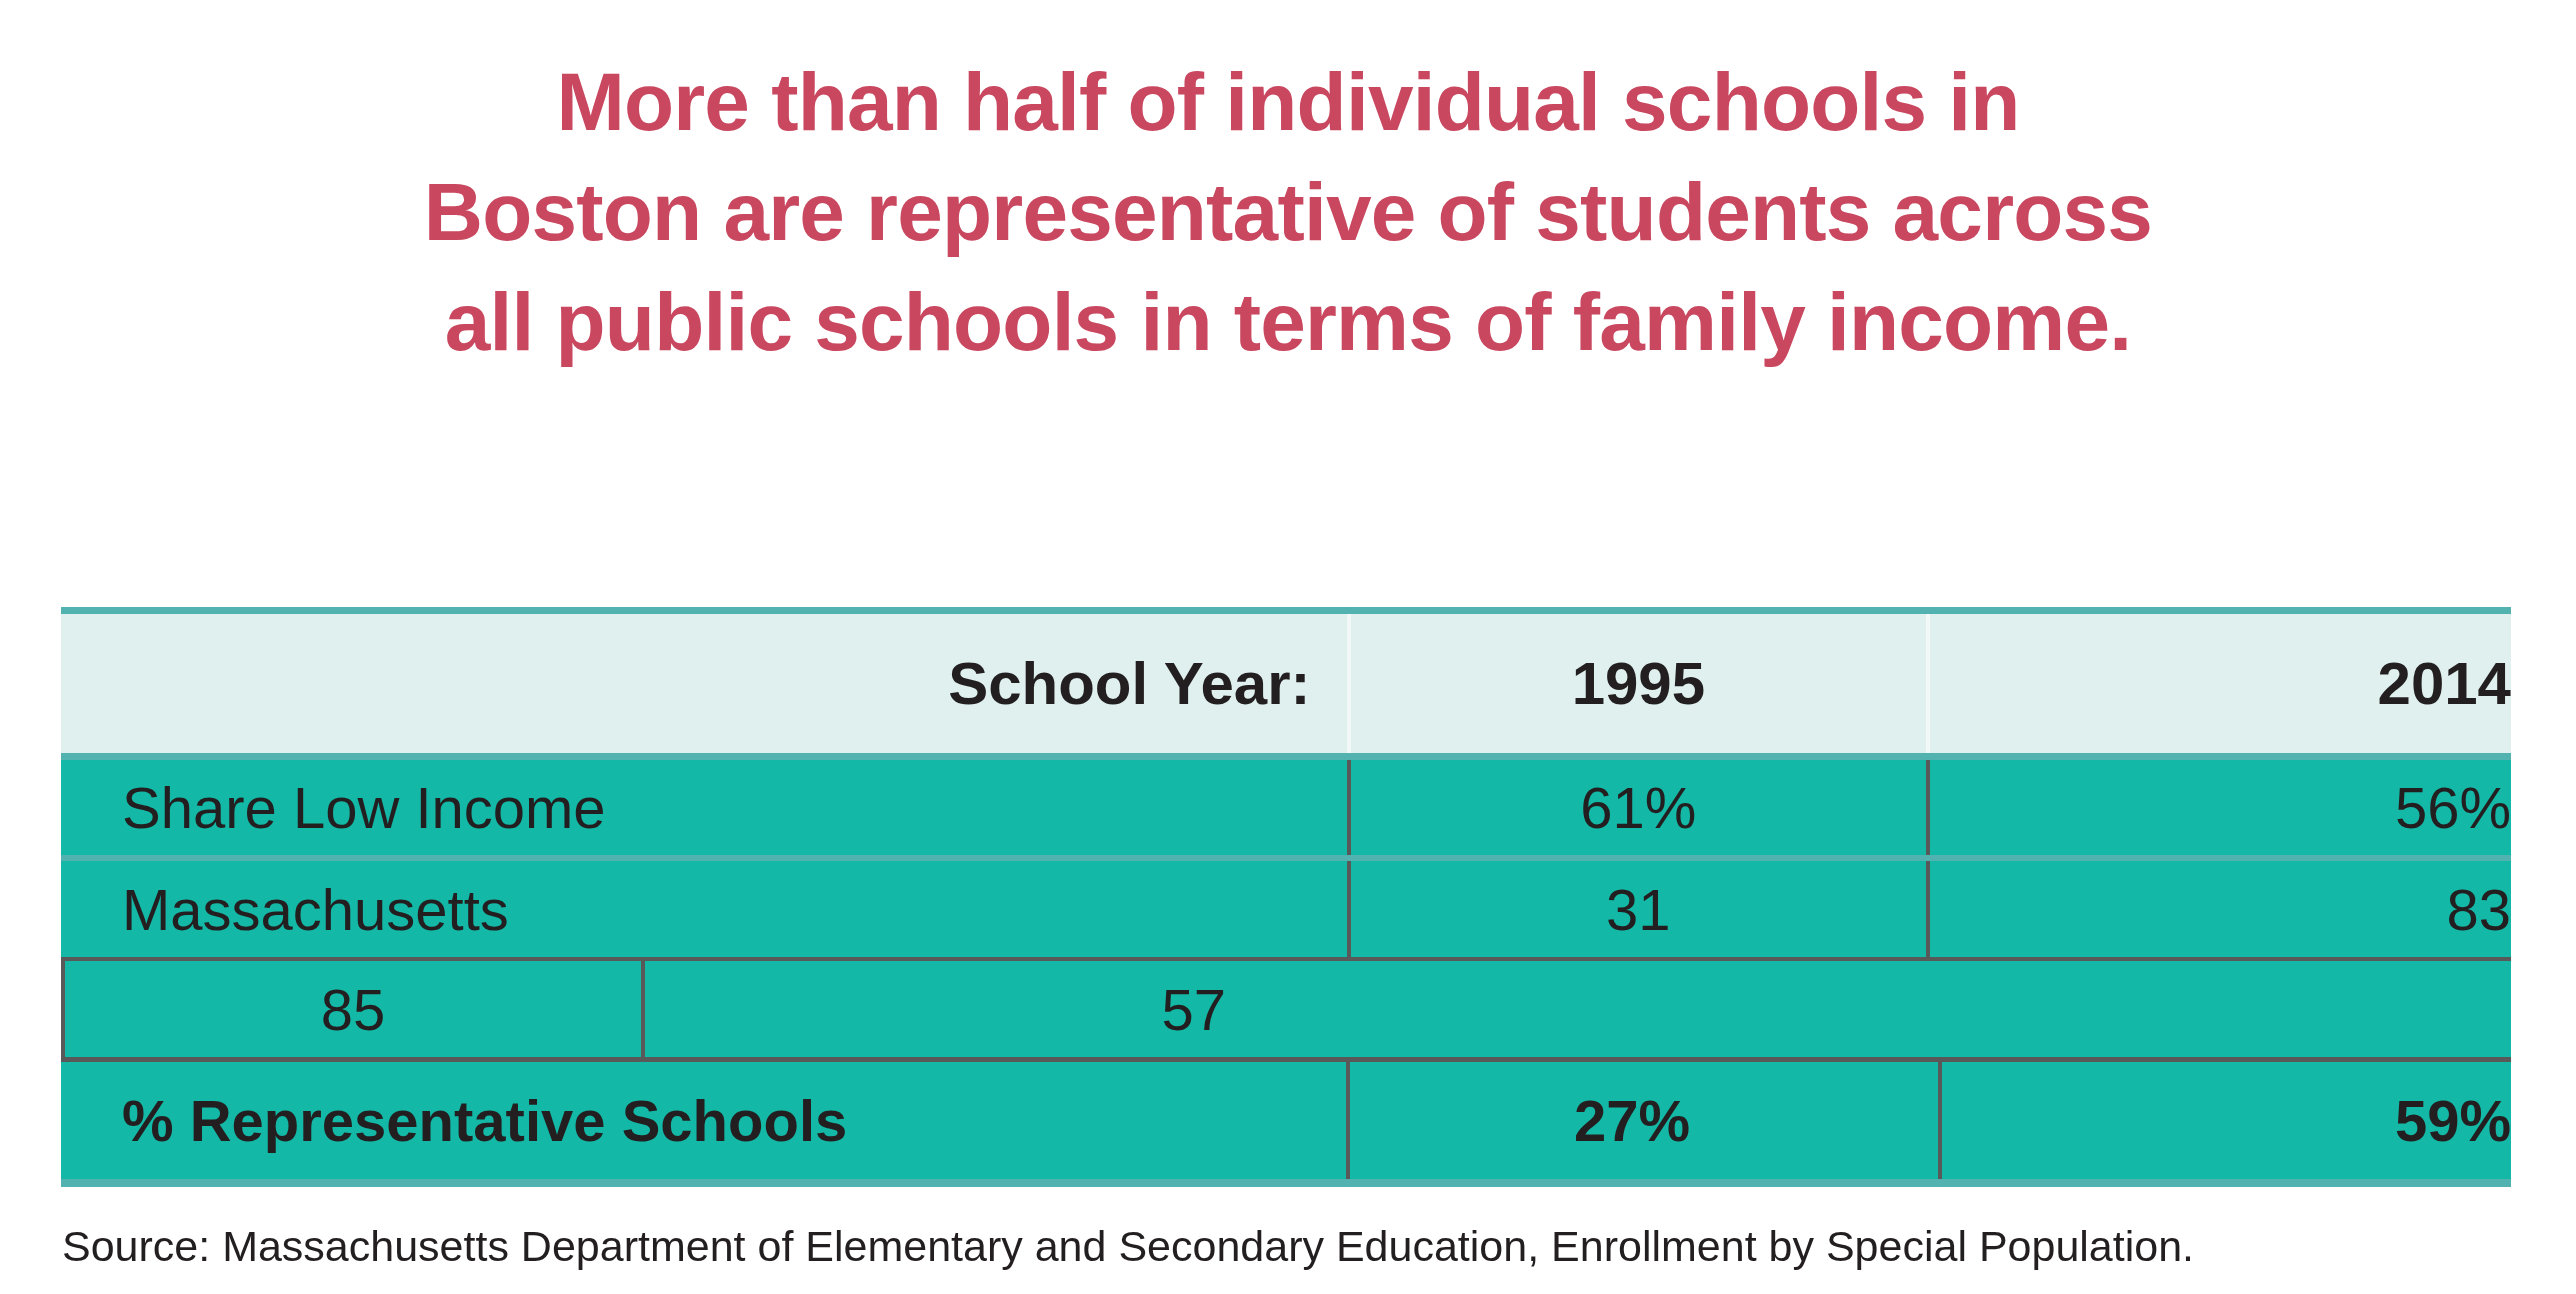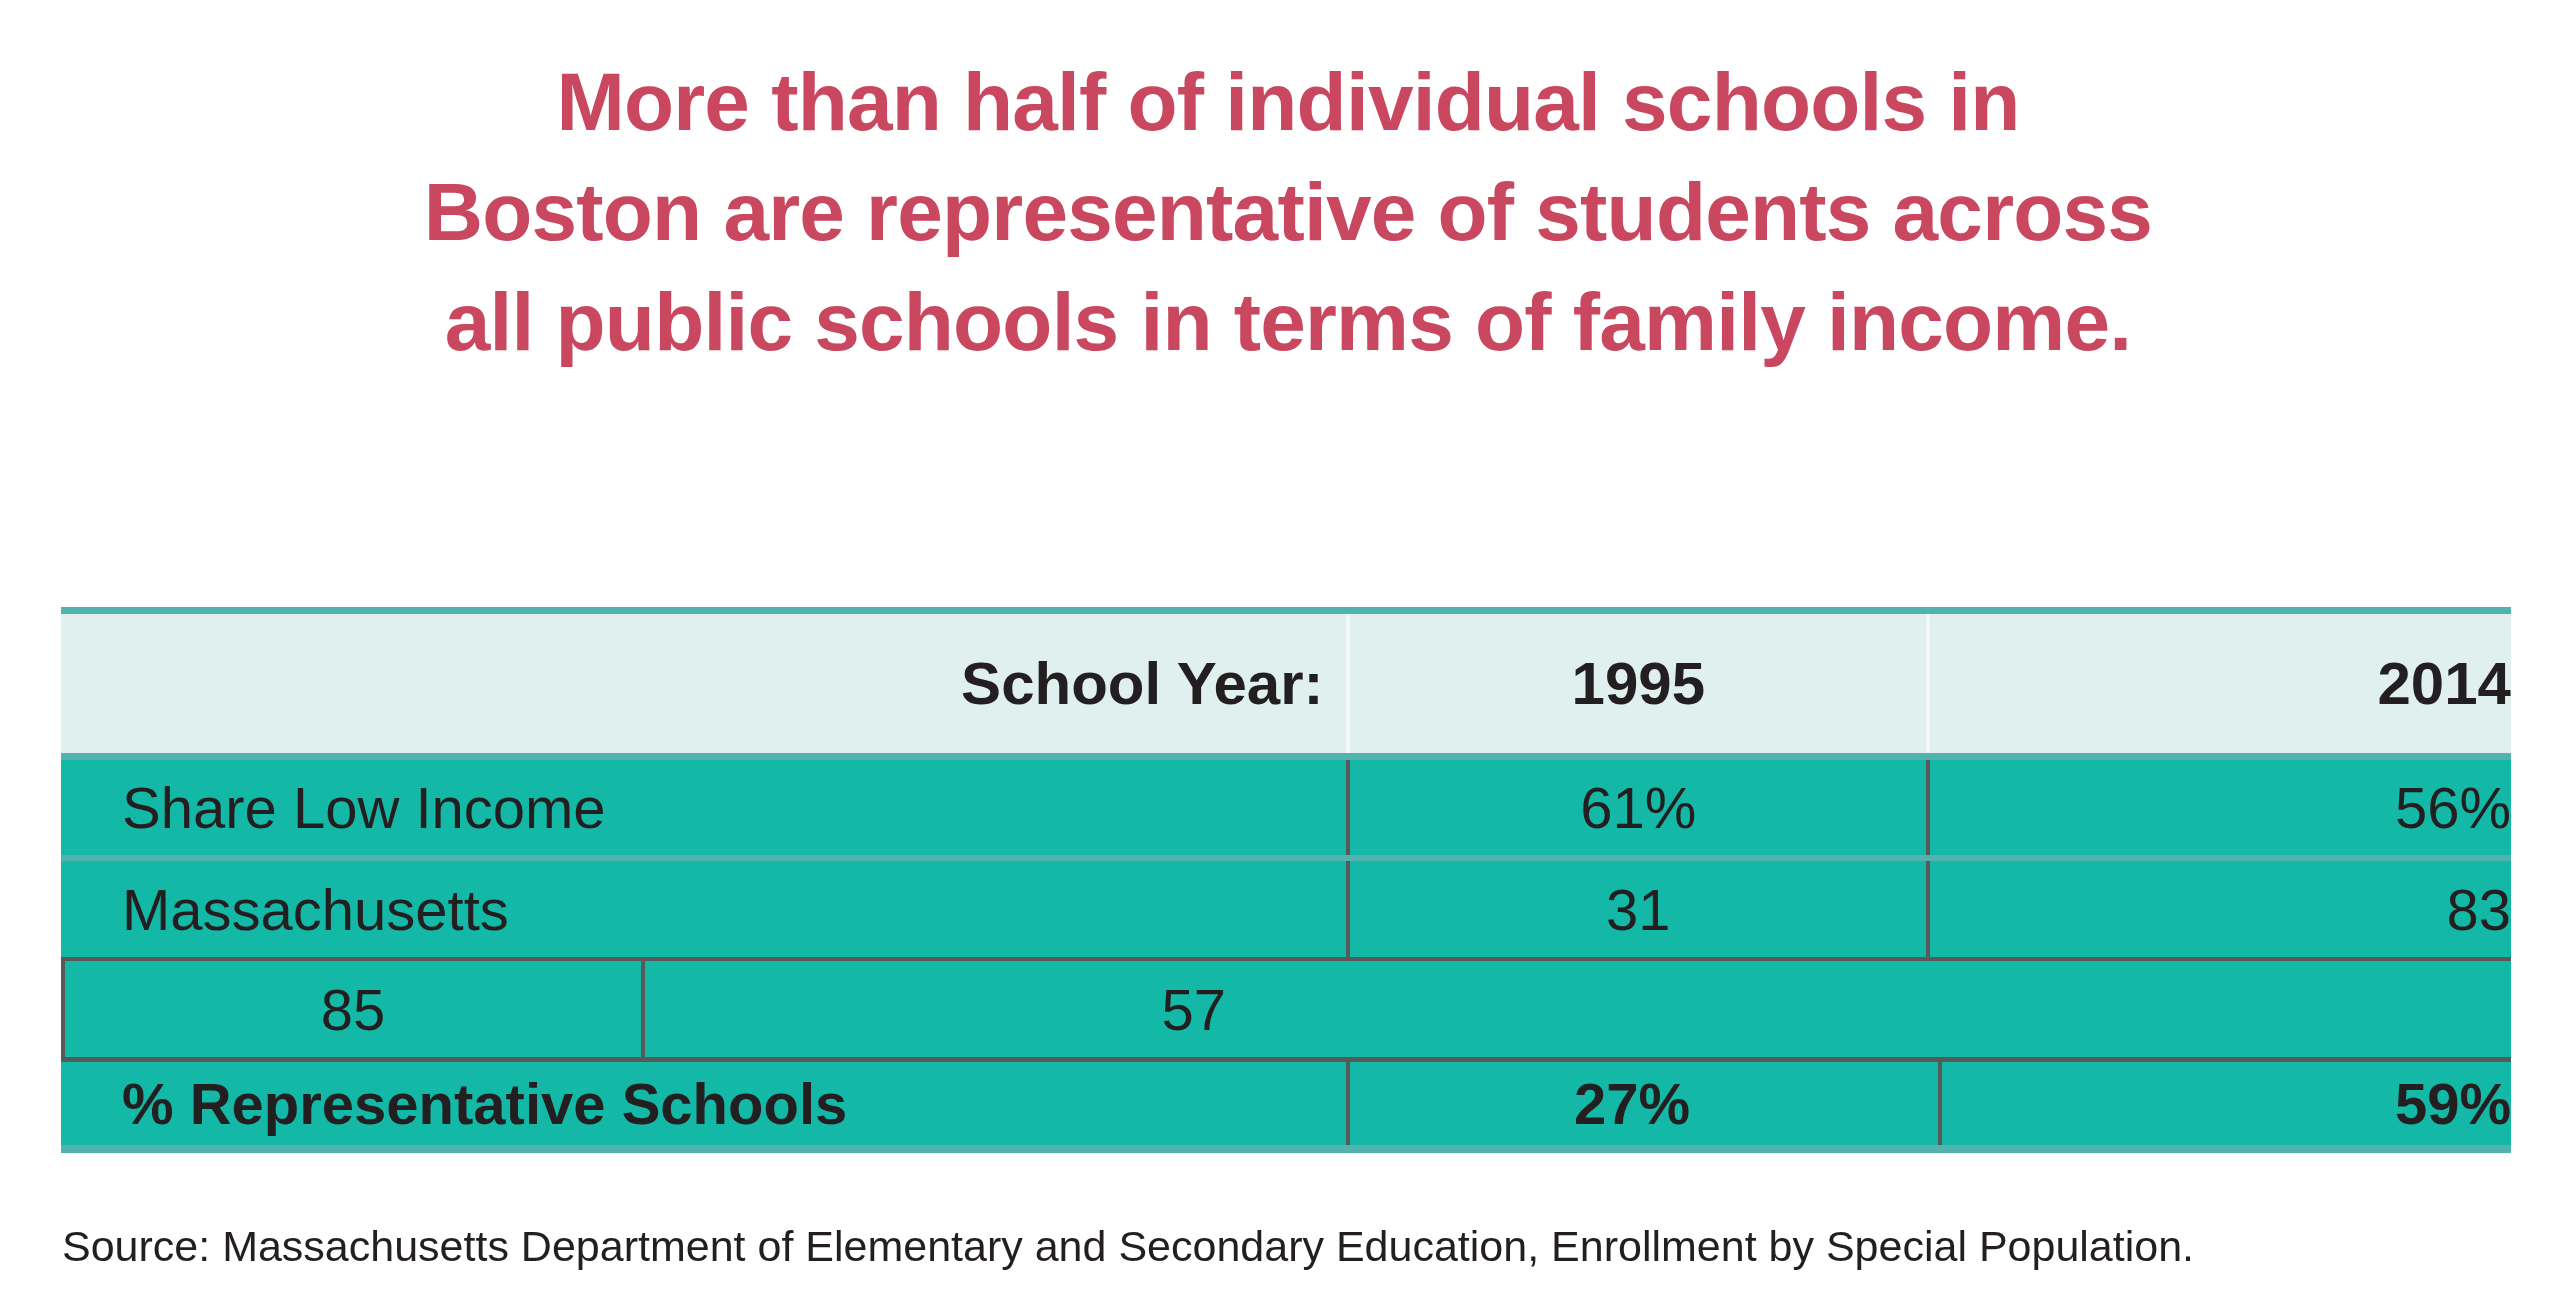--- a/index.html
+++ b/index.html
@@ -29,24 +29,24 @@
 
   .tbl{position:absolute;left:61px;top:563px;width:2450px;}
   .hline{width:100%;}
   .h8{height:6.5px;}.h9{height:7.3px;}.h5{height:4.1px;}.h6{height:4.9px;}
   .rule-teal{background:var(--teal);}
   .rule-gray{background:var(--rule_gray);}
 
   .tr{display:flex;align-items:stretch;width:100%;}
   .header-row{background:var(--header_bg);height:139px;font-weight:700;font-size:60px;}
   .data-row{height:96px;font-size:58px;background:#14b8a6;}
-  .row-last{height:83px;gap:24px;}
+  .row-last{height:117px;gap:24px;}
   .bold-row{font-weight:700;}
 
-  .c1{width:1286px;display:flex;align-items:center;padding-left:61px;padding-right:23px;}
+  .c1{width:1286px;display:flex;align-items:center;padding-left:61px;padding-right:36px;}
   .header-row .c1{justify-content:flex-end;}
   .c2{width:580px;display:flex;align-items:center;justify-content:center;border-left:4.9px solid var(--rule_gray);}
   .c3{width:585px;display:flex;align-items:center;justify-content:flex-end;border-left:4.9px solid var(--rule_gray);}
   .header-row .c2,.header-row .c3{border-left:4.9px solid rgba(255,255,255,0.55);}
 
   .source{
     position:absolute;left:62px;top:1176px;width:2449px;
     font-size:43px;line-height:52px;color:var(--text);
   }
 </style>

